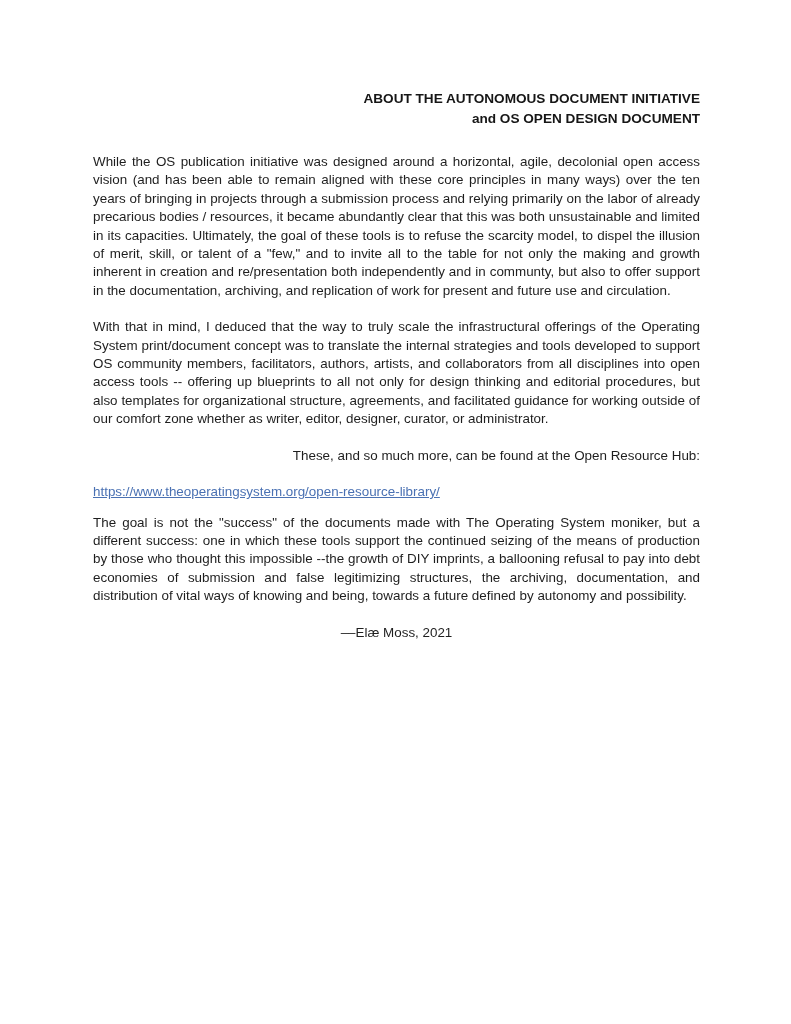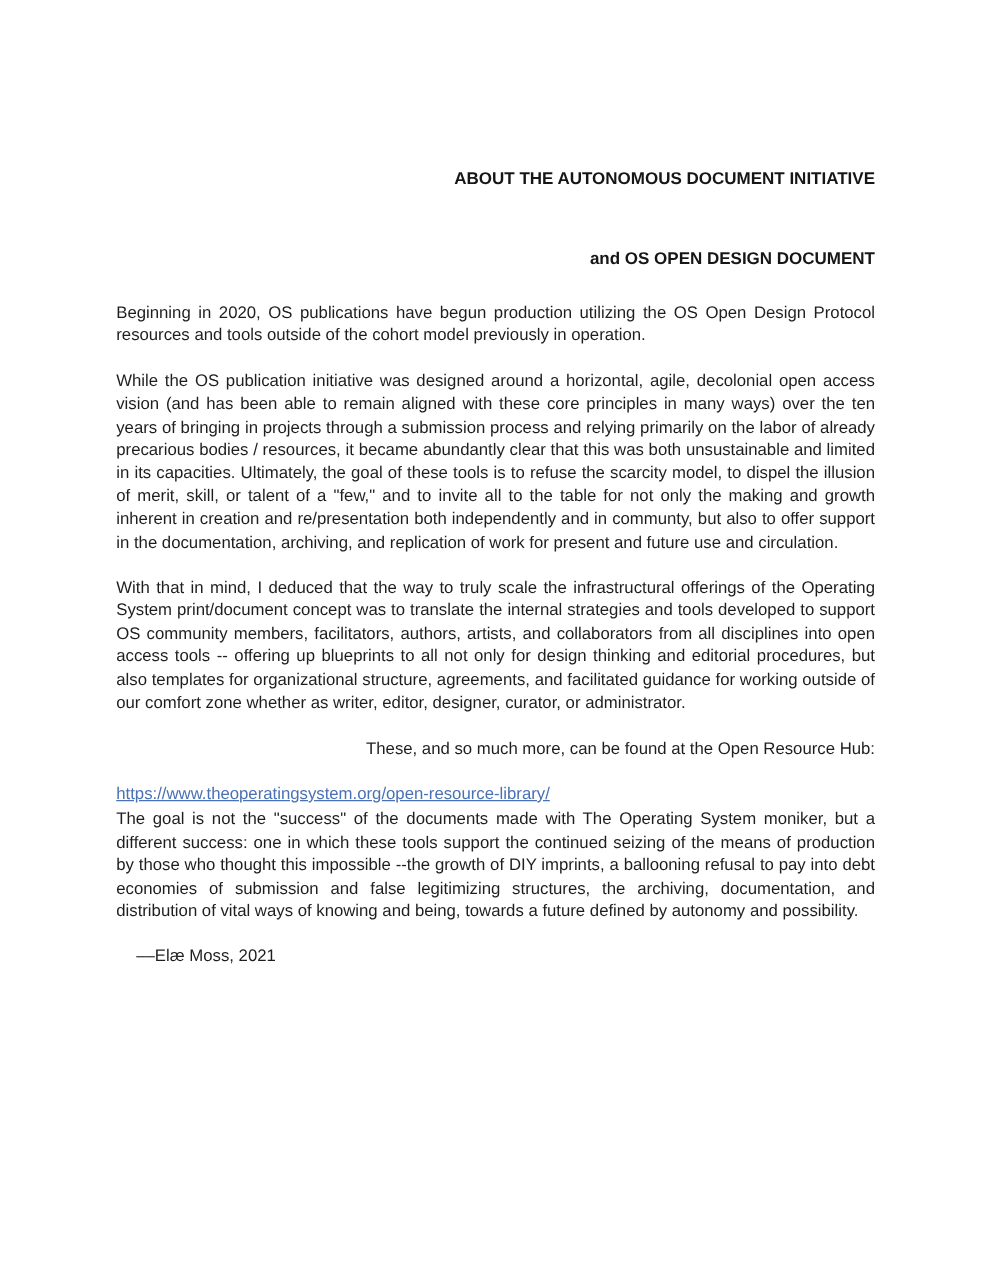--- a/index.html
+++ b/index.html
@@ -30,54 +30,53 @@
     line-height: 18.4px;
   }
   .title {
     margin: 0 0 24px 0;
     font-size: 13.6px;
     line-height: 20px;
     font-weight: bold;
     text-align: right;
     color: #161616;
   }
-  .title-line { display: block; margin-top: 44px; }
+  .title-line { display: block; }
   .para {
     margin: 0 0 18px 0;
     text-align: right;
   }
   .justify {
     text-align: justify;
     text-justify: inter-word;
   }
   .link-line {
-    margin: 0 0 2px 0;
+    margin: 0 0 12px 0;
   }
   a.doc-link {
     color: #4a71b3;
     text-decoration: underline;
     cursor: pointer;
   }
   .signature {
-    margin: 16px;
-    text-align: left;
+    margin: 0;
+    text-align: center;
   }
 </style>
 </head>
 <body>
 
 <div class="page">
   <div class="content">
 
     <h1 class="title">
       <span class="title-line">ABOUT THE AUTONOMOUS DOCUMENT INITIATIVE</span>
       <span class="title-line">and OS OPEN DESIGN DOCUMENT</span>
     </h1>
 
-    <p class="para justify">Beginning in 2020, OS publications have begun production utilizing the OS Open Design Protocol resources and tools outside of the cohort model previously in operation.</p>
 
     <p class="para justify">While the OS publication initiative was designed around a horizontal, agile, decolonial open access vision (and has been able to remain aligned with these core principles in many ways) over the ten years of bringing in projects through a submission process and relying primarily on the labor of already precarious bodies / resources, it became abundantly clear that this was both unsustainable and limited in its capacities. Ultimately, the goal of these tools is to refuse the scarcity model, to dispel the illusion of merit, skill, or talent of a "few," and to invite all to the table for not only the making and growth inherent in creation and re/presentation both independently and in communty, but also to offer support in the documentation, archiving, and replication of work for present and future use and circulation.</p>
 
     <p class="para justify">With that in mind, I deduced that the way to truly scale the infrastructural offerings of the Operating System print/document concept was to translate the internal strategies and tools developed to support OS community members, facilitators, authors, artists, and collaborators from all disciplines into open access tools -- offering up blueprints to all not only for design thinking and editorial procedures, but also templates for organizational structure, agreements, and facilitated guidance for working outside of our comfort zone whether as writer, editor, designer, curator, or administrator.</p>
 
     <p class="para">These, and so much more, can be found at the Open Resource Hub:</p>
 
     <p class="link-line">
       <a class="doc-link" href="#">https://www.theoperatingsystem.org/open-resource-library/</a>
     </p>

